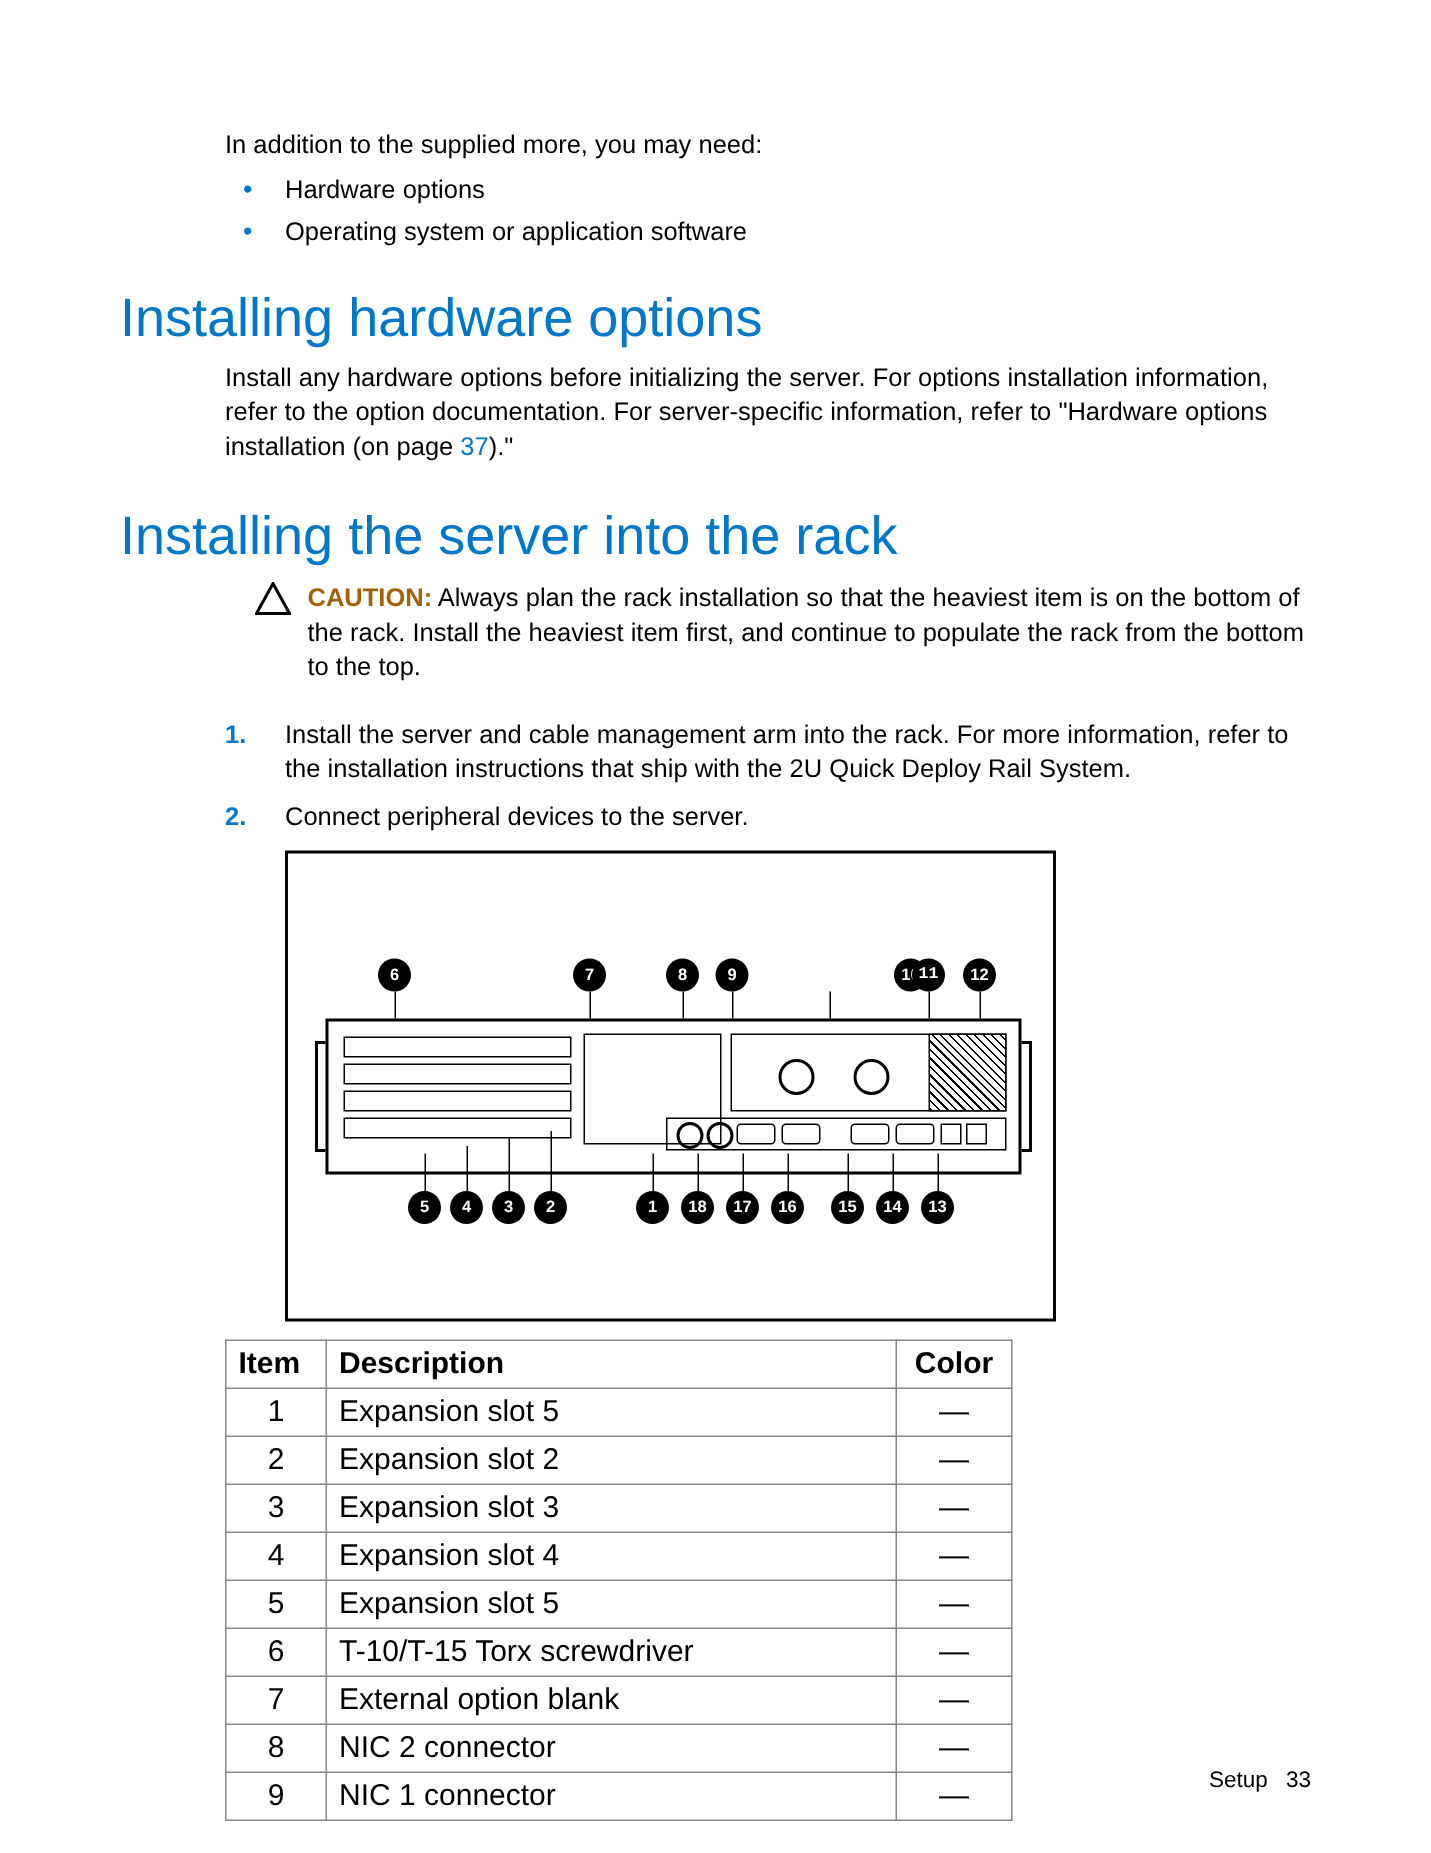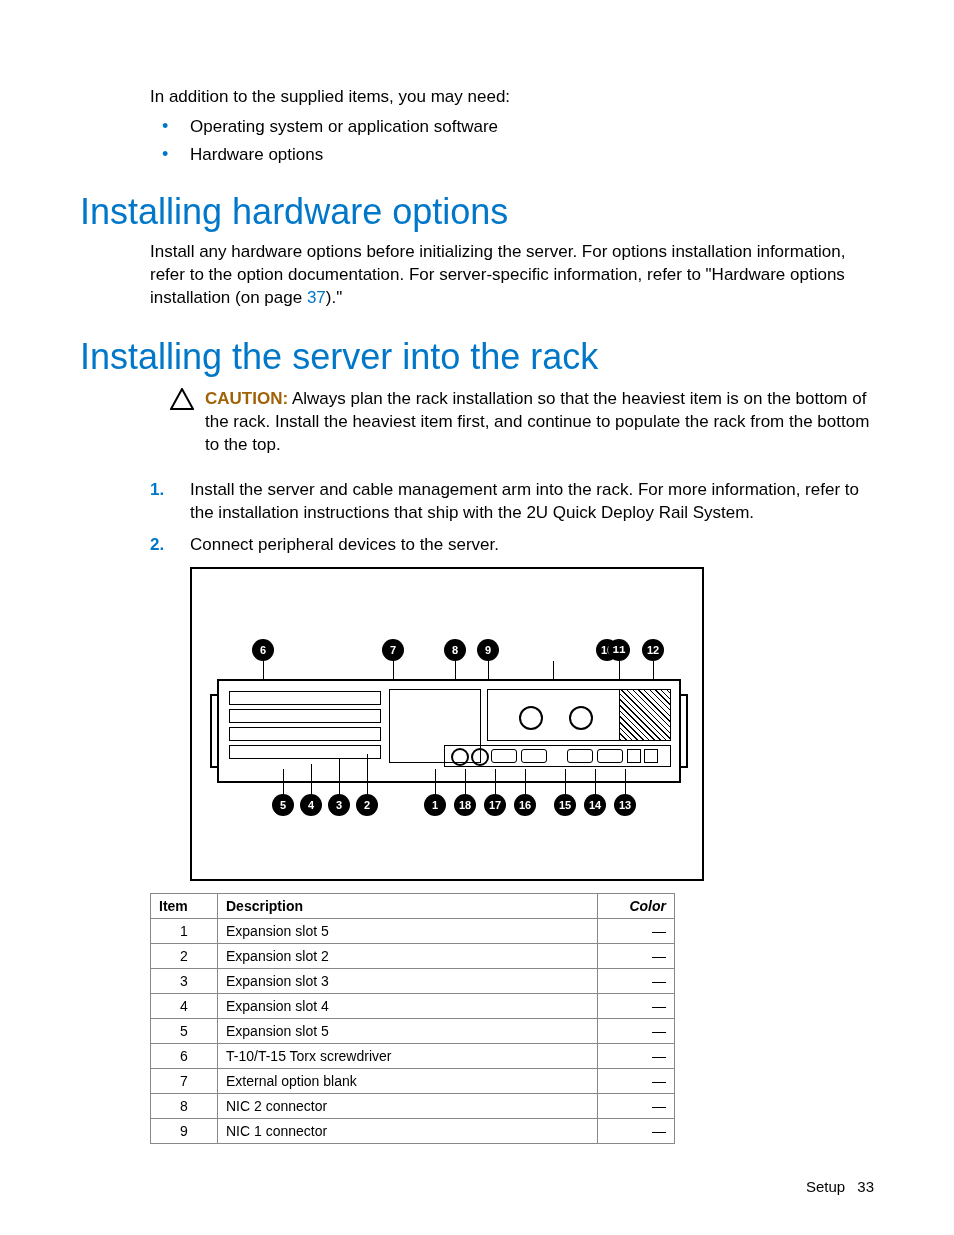--- a/index.html
+++ b/index.html
@@ -132,49 +132,49 @@
   }
   .lead {
     position: absolute;
     background: #000;
   }
   table.desc {
     border-collapse: collapse;
     width: 525px;
     margin-left: 70px;
     margin-top: 12px;
-    font-size: 14px;
+    font-size: 20px;
   }
   table.desc th, table.desc td {
     border: 1px solid #888;
     padding: 4px 8px;
     text-align: left;
   }
   table.desc th {
     font-weight: bold;
     background: #fff;
   }
   table.desc td:first-child { width: 50px; text-align: center; }
-  table.desc td:last-child, table.desc th:last-child { width: 60px; text-align: right; font-style: italic; }
+  table.desc td:last-child, table.desc th:last-child { width: 60px; text-align: center; }
   .footer {
     position: absolute;
     bottom: 40px;
     right: 80px;
     font-size: 15px;
   }
   .footer .pgnum { margin-left: 8px; margin-top: 24px; }
 </style>
 </head>
 <body>
 
 <div class="content">
-  <p>In addition to the supplied items, you may need:</p>
+  <p>In addition to the supplied more, you may need:</p>
   <ul class="bullets">
+    <li>Hardware options</li>
     <li>Operating system or application software</li>
-    <li>Hardware options</li>
   </ul>
 </div>
 
 <h2>Installing hardware options</h2>
 <div class="content">
   <p>
     <span>Install any hardware options before initializing the server. For options installation information, refer to the option documentation. For server-specific information, refer to "Hardware options installation (on page </span><span class="link">37</span><span>)."</span>
   </p>
 </div>
 

